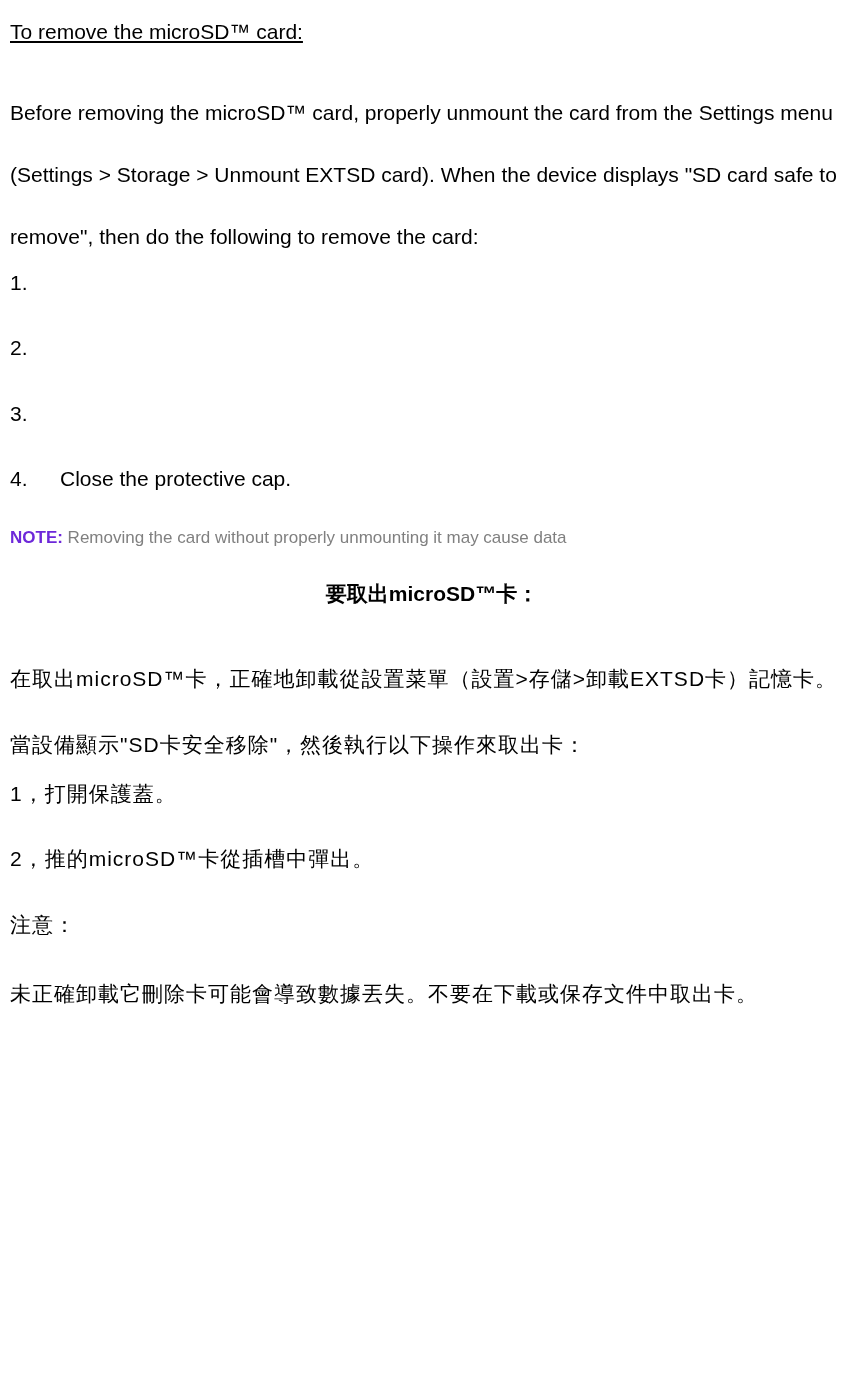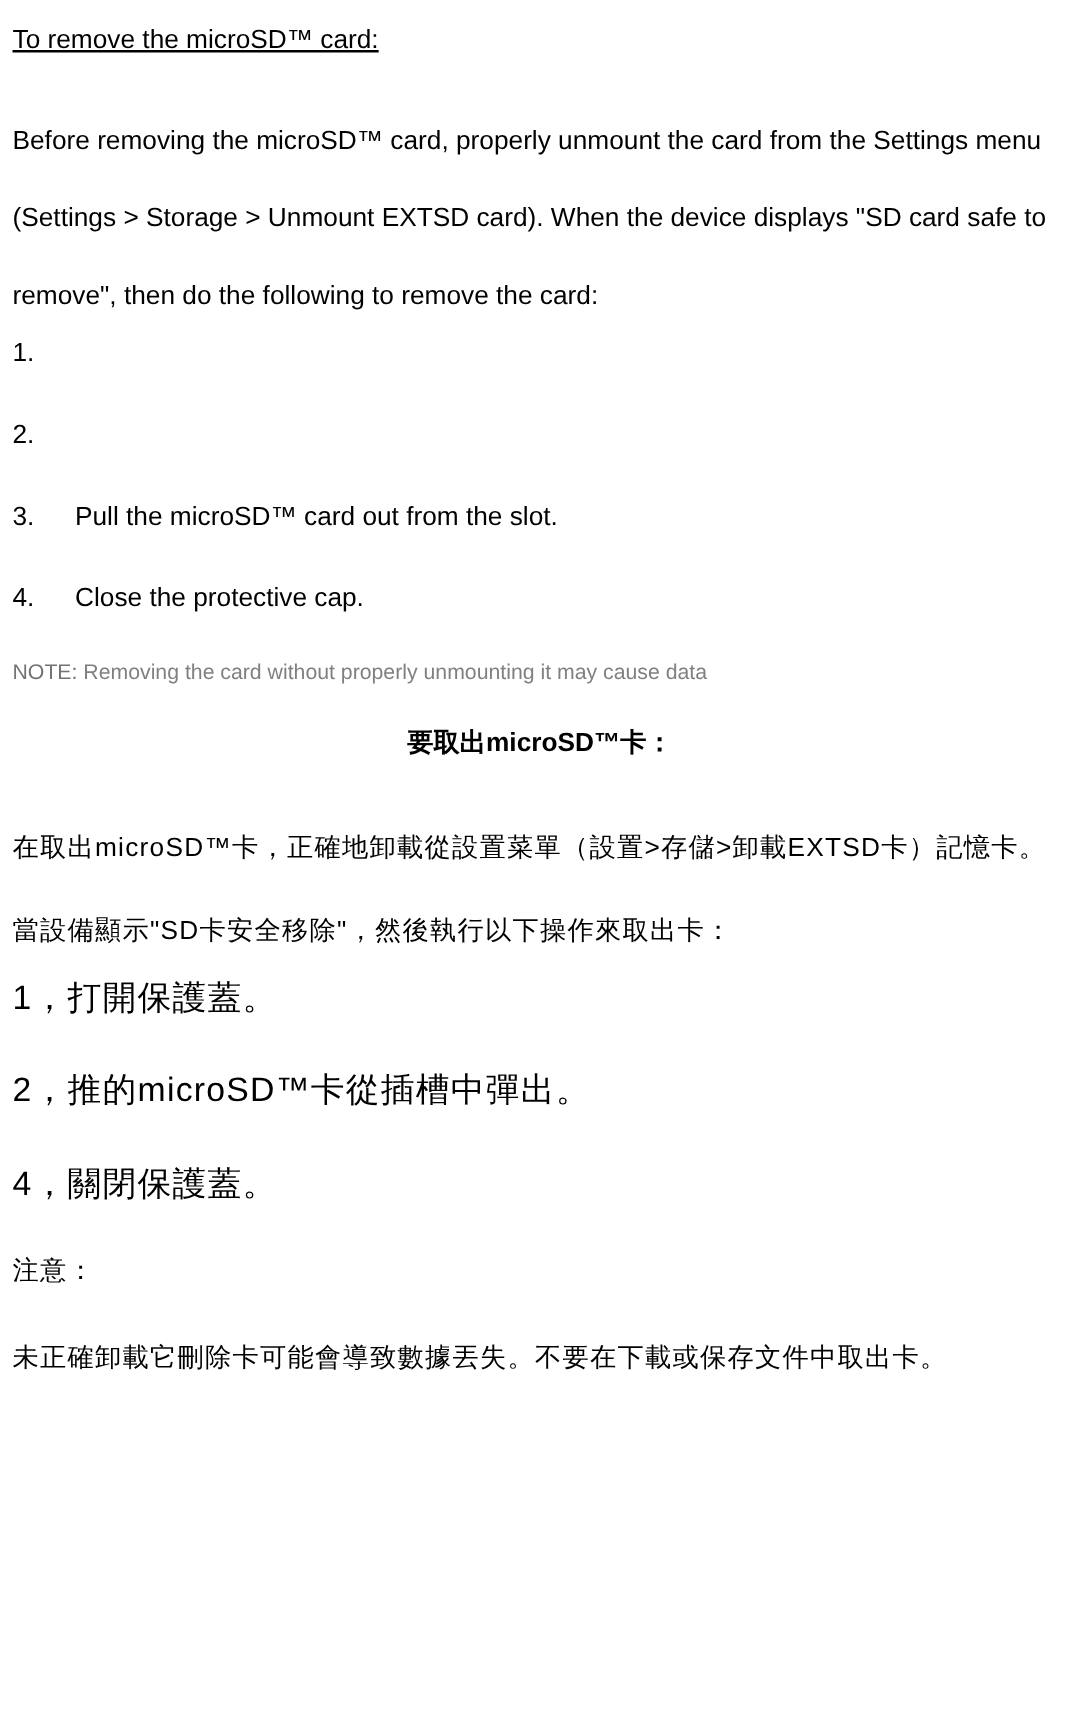--- a/index.html
+++ b/index.html
@@ -43,40 +43,40 @@
       display: inline-block;
     }
     .note {
       font-size: 17px;
       color: #808080;
       line-height: 28px;
       margin-top: -6px;
       margin-bottom: 28px;
     }
     .note-label {
-      color: #737373;
-      font-weight: normal;
+      color: #6d28d9;
+      font-weight: bold;
     }
     .note-indent {
       padding-left: 54px;
       display: block;
     }
     .heading-zh {
       font-size: 21px;
       font-weight: bold;
       margin-bottom: 38px;
       text-align: center;
     }
     .paragraph-zh {
       font-size: 21px;
       line-height: 66px;
       letter-spacing: 1px;
     }
     .zh-list {
-      font-size: 27px;
+      font-size: 21px;
       line-height: 1.5;
       margin-bottom: 34px;
       letter-spacing: 1px;
     }
     .zh-para {
       font-size: 21px;
       line-height: 1.5;
       margin-bottom: 38px;
       letter-spacing: 1px;
     }
@@ -90,37 +90,35 @@
 
 <div class="list-block">
   <div class="list-item">
     <span class="list-num">1.</span>
   </div>
   <div class="list-item">
     <span class="list-num">2.</span>
   </div>
   <div class="list-item">
     <span class="list-num">3.</span>
-    <span class="list-text">Pull the microSD™ card out from the slot.</span>
   </div>
   <div class="list-item">
     <span class="list-num">4.</span>
     <span class="list-text">Close the protective cap.</span>
   </div>
 </div>
 
 <div class="note">
   <span class="note-label">NOTE: </span><span>Removing the card without properly unmounting it may cause data</span>
 </div>
 
 <div class="heading-zh">要取出microSD™卡：</div>
 
 <p class="paragraph-zh">在取出microSD™卡，正確地卸載從設置菜單（設置&gt;存儲&gt;卸載EXTSD卡）記憶卡。當設備顯示"SD卡安全移除"，然後執行以下操作來取出卡：</p>
 
 <div>
   <div class="zh-list">1，打開保護蓋。</div>
   <div class="zh-list">2，推的microSD™卡從插槽中彈出。</div>
-  <div class="zh-list">4，關閉保護蓋。</div>
 </div>
 
 <div class="zh-para">注意：</div>
 
 <div class="zh-para">未正確卸載它刪除卡可能會導致數據丟失。不要在下載或保存文件中取出卡。</div>
 
 </body></html>

